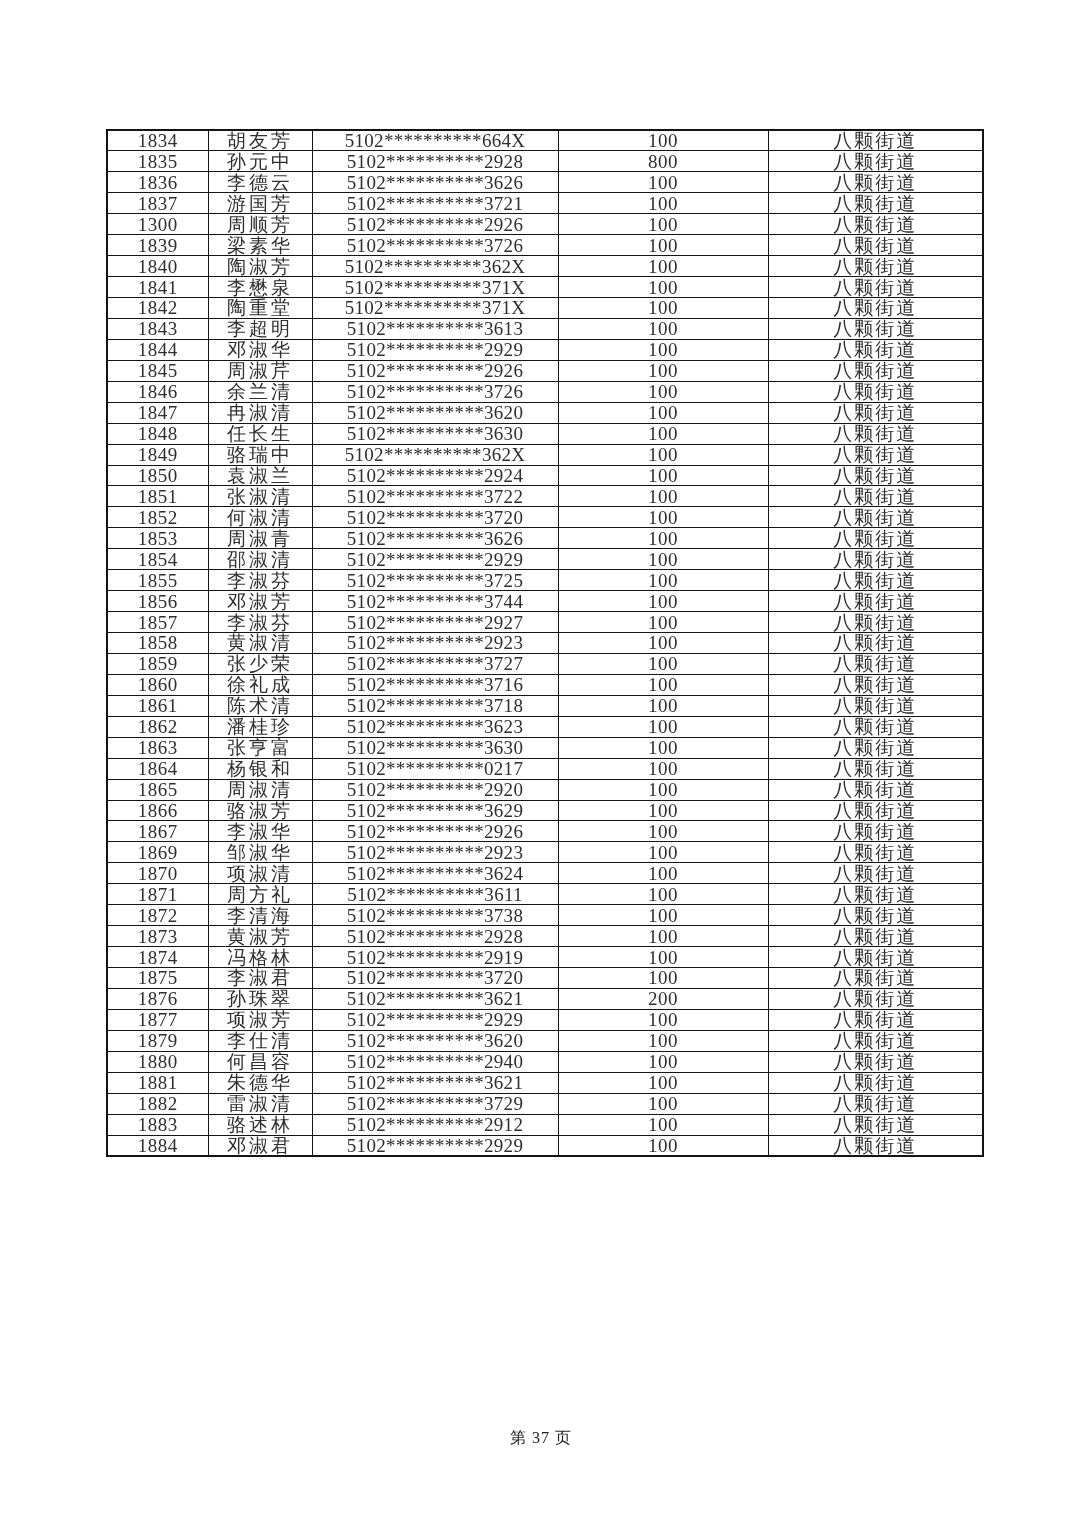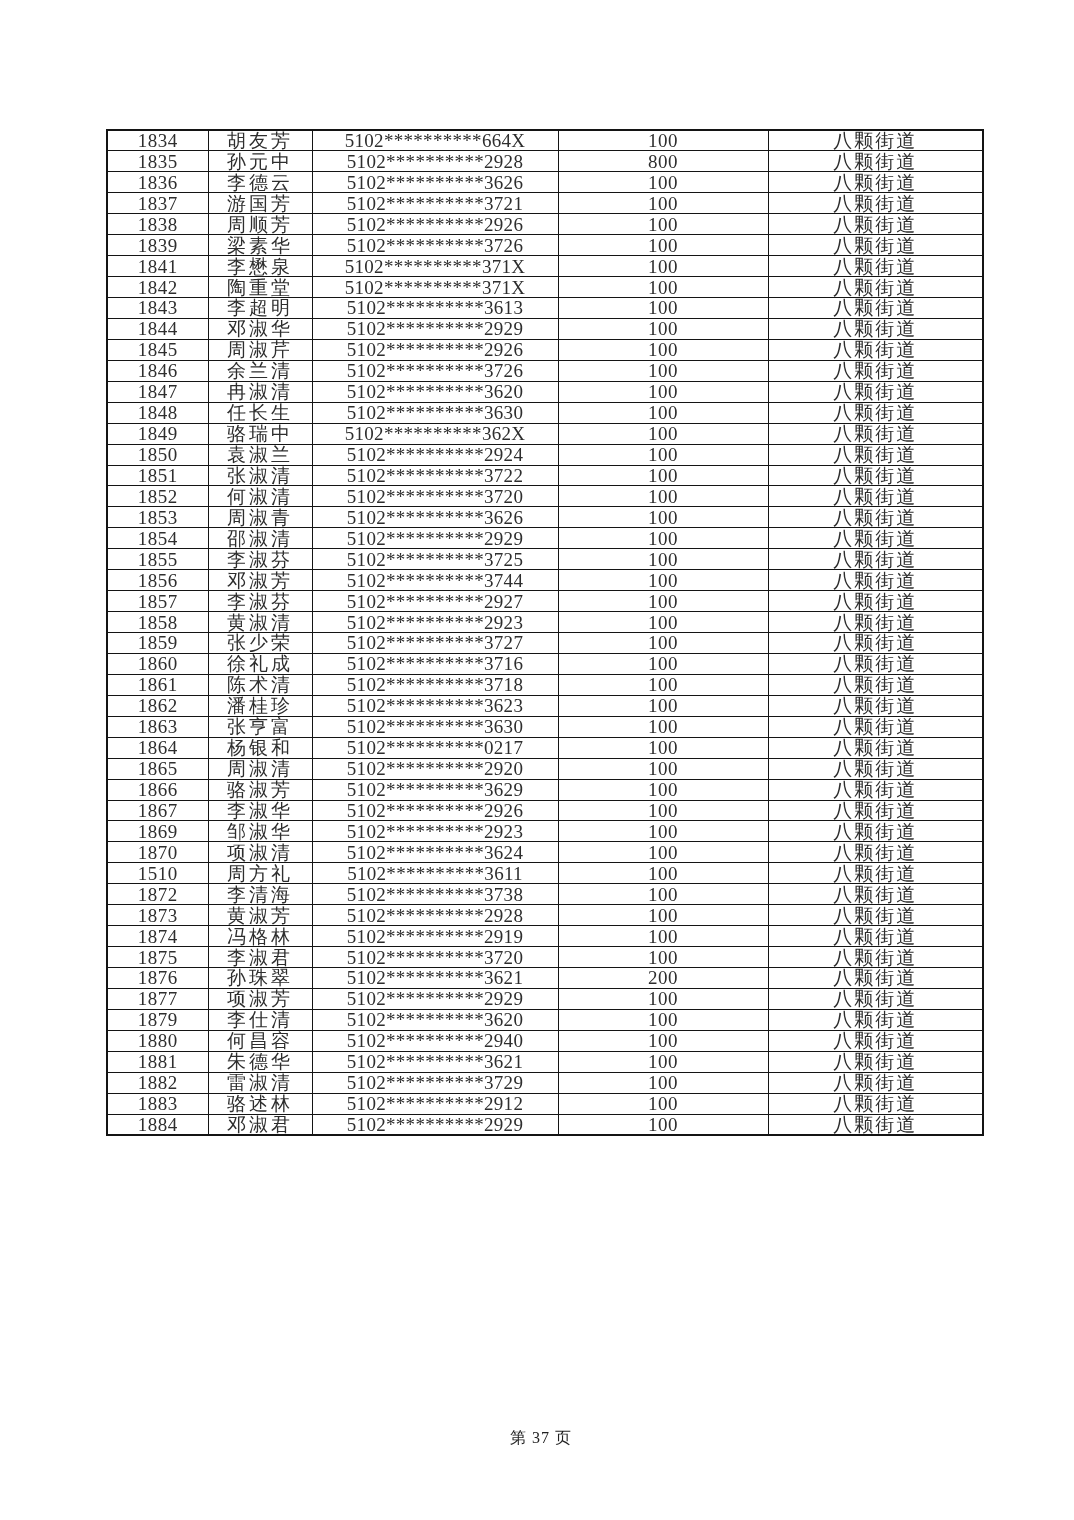--- a/index.html
+++ b/index.html
@@ -41,21 +41,21 @@
     line-height: 1;
     color: #2e2e2e;
     white-space: nowrap;
     overflow: hidden;
     padding: 0;
   }
   td.cell-seq { letter-spacing: 0.5px; }
   td.cell-name { letter-spacing: 3px; font-size: 18.5px; margin-left: 24px; }
   td.cell-id { letter-spacing: 0.3px; }
   td.cell-amount { letter-spacing: 0.5px; }
-  td.cell-street { letter-spacing: 2px; font-size: 18.5px; }
+  td.cell-street { letter-spacing: 2px; font-size: 18.5px; border-radius: 8px; }
   .page-footer {
     position: absolute;
     left: 0;
     top: 1428px;
     width: 1074px;
     text-align: center;
     font-size: 16px;
     color: #1f1f1f;
     letter-spacing: 1px;
   }
@@ -97,34 +97,41 @@
             <td class="cell-street">八颗街道</td>
           </tr>
           <tr>
             <td class="cell-seq">1837</td>
             <td class="cell-name">游国芳</td>
             <td class="cell-id">5102**********3721</td>
             <td class="cell-amount">100</td>
             <td class="cell-street">八颗街道</td>
           </tr>
           <tr>
-            <td class="cell-seq">1838</td>
+            <td class="cell-seq">1300</td>
             <td class="cell-name">周顺芳</td>
             <td class="cell-id">5102**********2926</td>
             <td class="cell-amount">100</td>
             <td class="cell-street">八颗街道</td>
           </tr>
           <tr>
             <td class="cell-seq">1839</td>
             <td class="cell-name">梁素华</td>
             <td class="cell-id">5102**********3726</td>
             <td class="cell-amount">100</td>
             <td class="cell-street">八颗街道</td>
           </tr>
           <tr>
+            <td class="cell-seq">1840</td>
+            <td class="cell-name">陶淑芳</td>
+            <td class="cell-id">5102**********362X</td>
+            <td class="cell-amount">100</td>
+            <td class="cell-street">八颗街道</td>
+          </tr>
+          <tr>
             <td class="cell-seq">1841</td>
             <td class="cell-name">李懋泉</td>
             <td class="cell-id">5102**********371X</td>
             <td class="cell-amount">100</td>
             <td class="cell-street">八颗街道</td>
           </tr>
           <tr>
             <td class="cell-seq">1842</td>
             <td class="cell-name">陶重堂</td>
             <td class="cell-id">5102**********371X</td>
@@ -314,21 +321,21 @@
             <td class="cell-street">八颗街道</td>
           </tr>
           <tr>
             <td class="cell-seq">1870</td>
             <td class="cell-name">项淑清</td>
             <td class="cell-id">5102**********3624</td>
             <td class="cell-amount">100</td>
             <td class="cell-street">八颗街道</td>
           </tr>
           <tr>
-            <td class="cell-seq">1510</td>
+            <td class="cell-seq">1871</td>
             <td class="cell-name">周方礼</td>
             <td class="cell-id">5102**********3611</td>
             <td class="cell-amount">100</td>
             <td class="cell-street">八颗街道</td>
           </tr>
           <tr>
             <td class="cell-seq">1872</td>
             <td class="cell-name">李清海</td>
             <td class="cell-id">5102**********3738</td>
             <td class="cell-amount">100</td>

